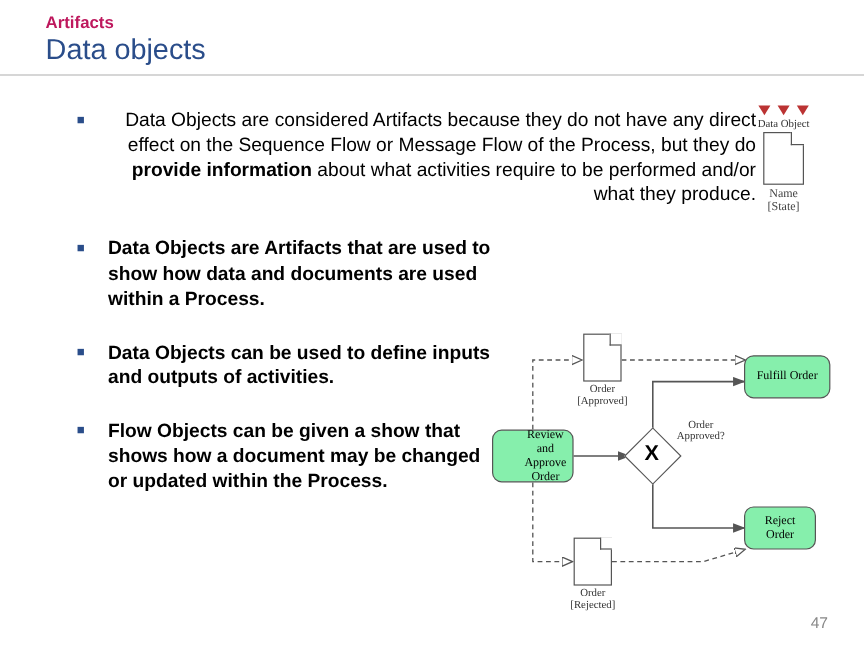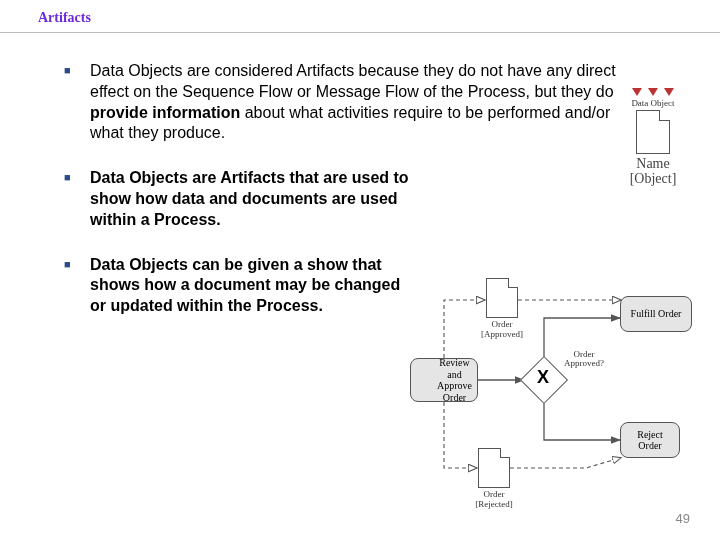--- a/index.html
+++ b/index.html
@@ -17,23 +17,22 @@
     width: 720px;
     height: 540px;
     box-sizing: border-box;
   }
   .header {
     padding: 10px 0 0 38px;
   }
   .section-label {
     font-size: 14px;
     font-weight: bold;
-    color: #6d28d9;
+    color: #be185d;
     margin-bottom: 2px;
-    font-family: Liberation Serif, serif;
   }
   .title {
     font-size: 24px;
     color: #2a4d8a;
     font-weight: normal;
     margin: 0;
   }
   .rule {
     border: none;
     border-top: 1px solid #bbb;
@@ -57,21 +56,21 @@
     padding-left: 26px;
   }
   ul.bullets > li::before {
     content: "■";
     position: absolute;
     left: 0;
     top: 2px;
     font-size: 11px;
     color: #2a4d8a;
   }
-  .b1 { width: 540px; }
+  .b1 { width: 540px; text-align: right; }
   .b2, .b3, .b4 { width: 330px; font-weight: bold; }
   .page-num {
     position: absolute;
     right: 30px;
     bottom: 14px;
     font-size: 13px;
     color: #888;
   }
 
   
@@ -125,39 +124,39 @@
     content: "";
     position: absolute;
     top: -1px;
     right: -1px;
     width: 0;
     height: 0;
     border-top: 10px solid #fff;
     border-left: 10px solid transparent;
   }
   .doc-cap {
-    font-size: 14px;
+    font-size: 10px;
     color: #444;
     line-height: 1.1;
   }
 
   
   .diagram {
     position: absolute;
     top: 270px;
     left: 406px;
     width: 300px;
     height: 240px;
     font-family: "Times New Roman", serif;
   }
   .diag-box {
     position: absolute;
     border: 1px solid #555;
     border-radius: 8px;
-    background: #e5e5e5;
+    background: #86efac;
     font-size: 10px;
     text-align: center;
     display: flex;
     align-items: center;
     justify-content: center;
     line-height: 1.15;
     box-sizing: border-box;
   }
   .diag-doc {
     position: absolute;
@@ -232,47 +231,51 @@
     line-height: 1.05;
   }
 </style>
 </head>
 <body>
 
 <div class="slide">
 
   <div class="header">
     <div class="section-label">Artifacts</div>
+    <div class="title">Data objects</div>
   </div>
   <hr class="rule">
 
   <div class="content">
     <ul class="bullets">
       <li class="b1">
         <span>Data Objects are considered Artifacts because they do not have any direct effect on the Sequence Flow or Message Flow of the Process, but they do </span><b>provide information</b><span> about what activities require to be performed and/or what they produce.</span>
       </li>
       <li class="b2">
         <span>Data Objects are Artifacts that are used to show how </span><b>data and documents</b><span> are used within a Process.</span>
       </li>
+      <li class="b3">
+        <span>Data Objects can be used to </span><b>define inputs and outputs</b><span> of activities.</span>
+      </li>
       <li class="b4">
-        <span>Data Objects can be given </span><b>a show</b><span> that shows how a document may be changed or updated within the Process.</span>
+        <span>Flow Objects can be given </span><b>a show</b><span> that shows how a document may be changed or updated within the Process.</span>
       </li>
     </ul>
   </div>
 
   <div class="data-object-icon">
     <div class="arrows-row">
       <div class="tri-down"></div>
       <div class="tri-down"></div>
       <div class="tri-down"></div>
     </div>
     <div class="do-label-small">Data Object</div>
     <div class="doc-shape"></div>
     <div class="doc-cap">Name</div>
-    <div class="doc-cap">[Object]</div>
+    <div class="doc-cap">[State]</div>
   </div>
 
   <div class="diagram">
 
     <svg class="diag-svg" viewBox="0 0 300 240">
 
       <defs>
         <marker id="ah" markerWidth="8" markerHeight="8" refX="7" refY="3" orient="auto">
           <path d="M0,0 L8,3 L0,6 Z" class="arrow-fill"></path>
         </marker>
@@ -307,14 +310,14 @@
     <div class="gateway" style="left:121px; top:93px;"></div>
     <div class="gateway-x" style="left:131px; top:97px;">X</div>
     <div class="edge-label" style="left:150px; top:80px;">Order<br>Approved?</div>
 
     <div class="diag-box" style="left:214px; top:26px; width:72px; height:36px;">Fulfill Order</div>
 
     <div class="diag-box" style="left:214px; top:152px; width:60px; height:36px;">Reject<br>Order</div>
 
   </div>
 
-  <div class="page-num">49</div>
+  <div class="page-num">47</div>
 </div>
 
 </body></html>

